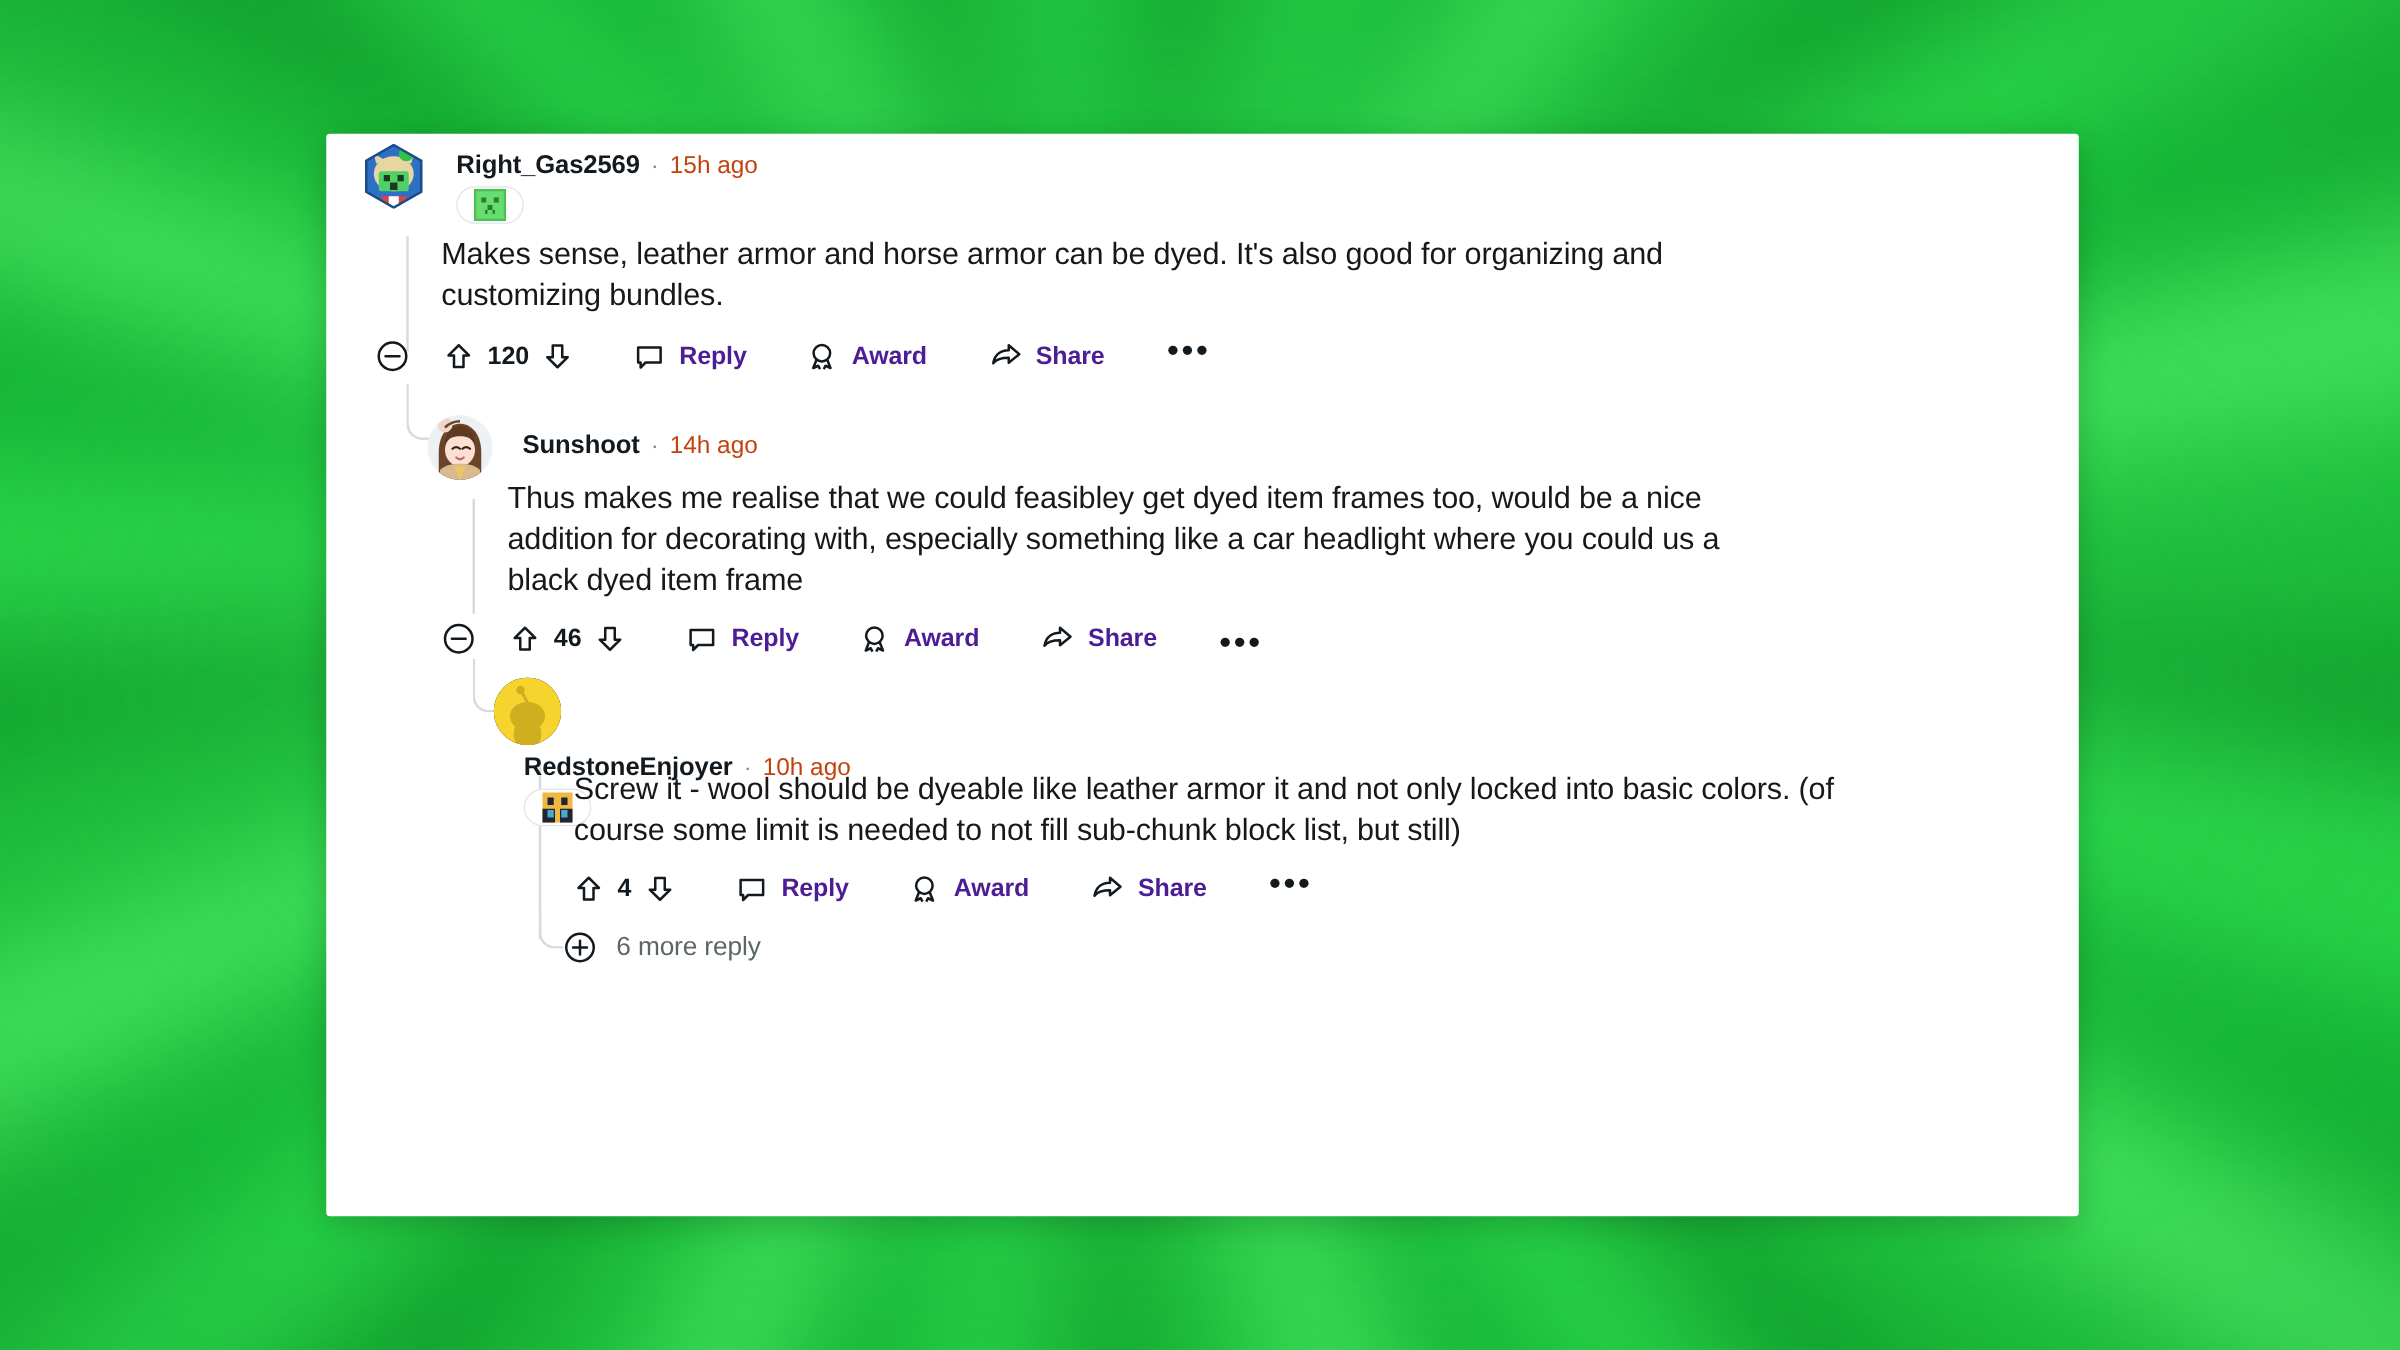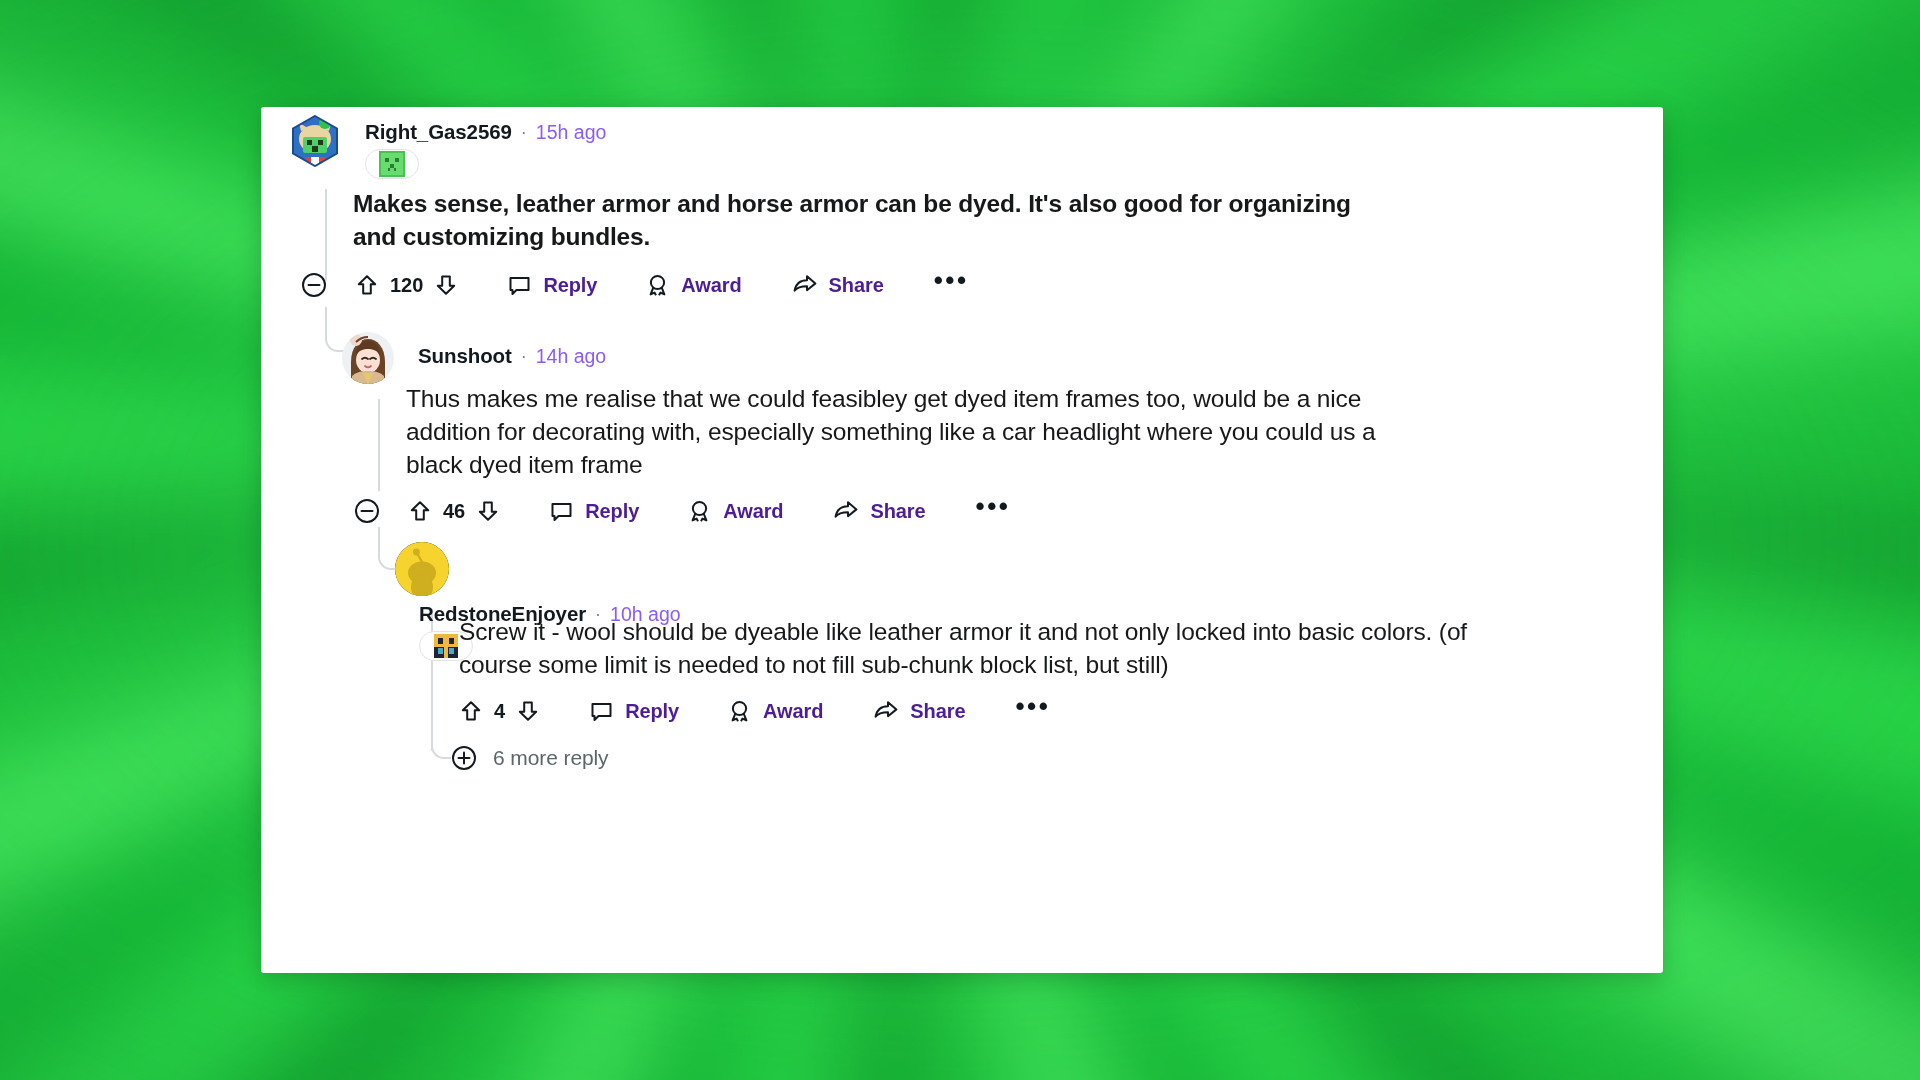--- a/index.html
+++ b/index.html
@@ -95,21 +95,21 @@
     letter-spacing: -0.1px;
     line-height: 26px;
   }
   .dot {
     font-size: 18px;
     color: #7a8488;
     line-height: 26px;
   }
   .ago {
     font-size: 19.5px;
-    color: #8b5cf6;
+    color: #c2410c;
     line-height: 26px;
     font-weight: 400;
   }
   .flair {
     margin-top: 4px;
     height: 30px;
     display: inline-flex;
     align-items: center;
     padding: 0 2px;
     border: 1.5px solid #e2e4e6;
@@ -244,21 +244,21 @@
             <rect x="6" y="7" width="4" height="4" fill="#2f7a35"></rect>
             <rect x="16" y="7" width="4" height="4" fill="#2f7a35"></rect>
             <rect x="11" y="13" width="4" height="4" fill="#2f7a35"></rect>
             <rect x="9" y="17" width="2" height="3" fill="#2f7a35"></rect>
             <rect x="15" y="17" width="2" height="3" fill="#2f7a35"></rect>
           </svg>
         </div>
       </div>
     </div>
 
-    <div class="c-body" style="left:92px; top:80px; width:1010px;font-weight:bold;">Makes sense, leather armor and horse armor can be dyed. It's also good for organizing and customizing bundles.</div>
+    <div class="c-body" style="left:92px; top:80px; width:1010px;">Makes sense, leather armor and horse armor can be dyed. It's also good for organizing and customizing bundles.</div>
 
     <div class="c-actions" style="left:40px; top:161px;align-items:center;">
       <div class="act" style="margin-right:28px;">
         <svg width="26" height="26" viewBox="0 0 26 26" class="ico">
           <circle cx="13" cy="13" r="11" fill="none" stroke="#131a1f" stroke-width="2"></circle>
           <line x1="7.5" y1="13" x2="18.5" y2="13" stroke="#131a1f" stroke-width="2" stroke-linecap="round"></line>
         </svg>
       </div>
       <div class="votes">
         <div class="act">
@@ -323,21 +323,21 @@
         <div class="name-row">
           <span class="uname">Sunshoot</span>
           <span class="dot">·</span>
           <span class="ago">14h ago</span>
         </div>
       </div>
     </div>
 
     <div class="c-body" style="left:145px; top:275px; width:1010px;">Thus makes me realise that we could feasibley get dyed item frames too, would be a nice addition for decorating with, especially something like a car headlight where you could us a black dyed item frame</div>
 
-    <div class="c-actions" style="left:93px; top:387px;">
+    <div class="c-actions" style="left:93px; top:387px;align-items:flex-end;">
       <div class="act" style="margin-right:28px;">
         <svg width="26" height="26" viewBox="0 0 26 26" class="ico">
           <circle cx="13" cy="13" r="11" fill="none" stroke="#131a1f" stroke-width="2"></circle>
           <line x1="7.5" y1="13" x2="18.5" y2="13" stroke="#131a1f" stroke-width="2" stroke-linecap="round"></line>
         </svg>
       </div>
       <div class="votes">
         <div class="act">
           <svg width="24" height="24" viewBox="0 0 24 24" class="ico">
             <path d="M12 3.2 L20.2 11.3 H15.8 V20.6 H8.2 V11.3 H3.8 Z" fill="none" stroke="#131a1f" stroke-width="2" stroke-linejoin="round"></path>

